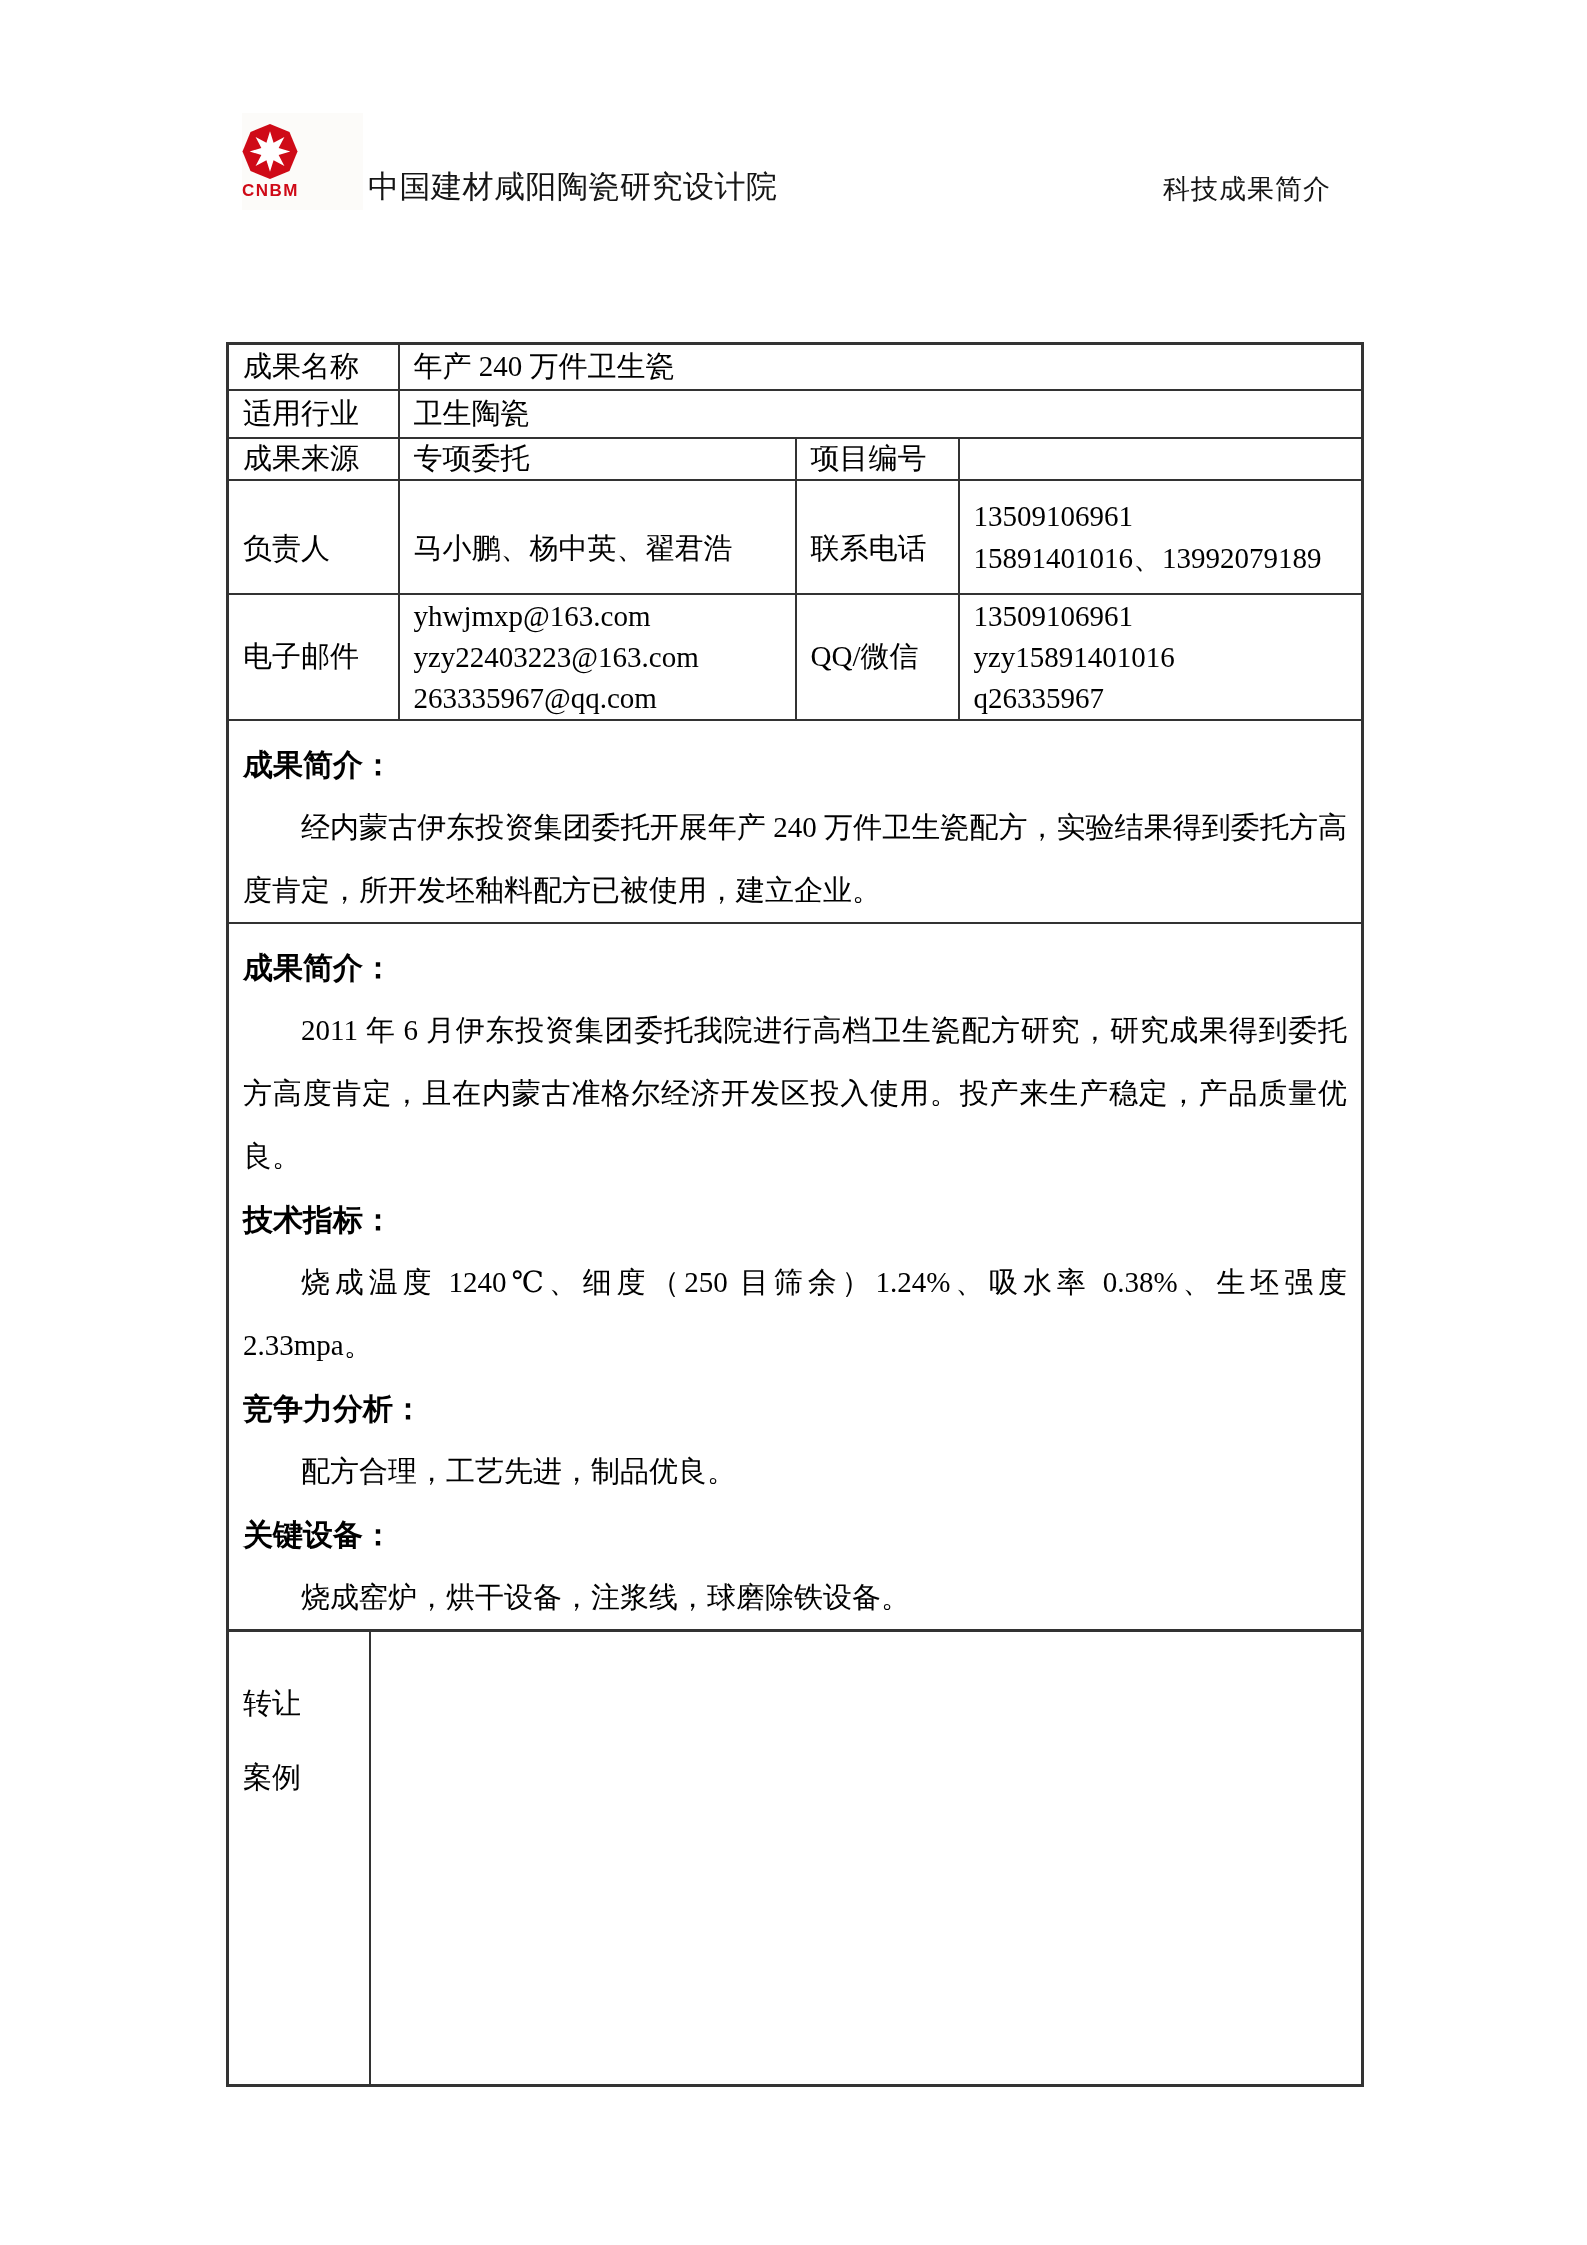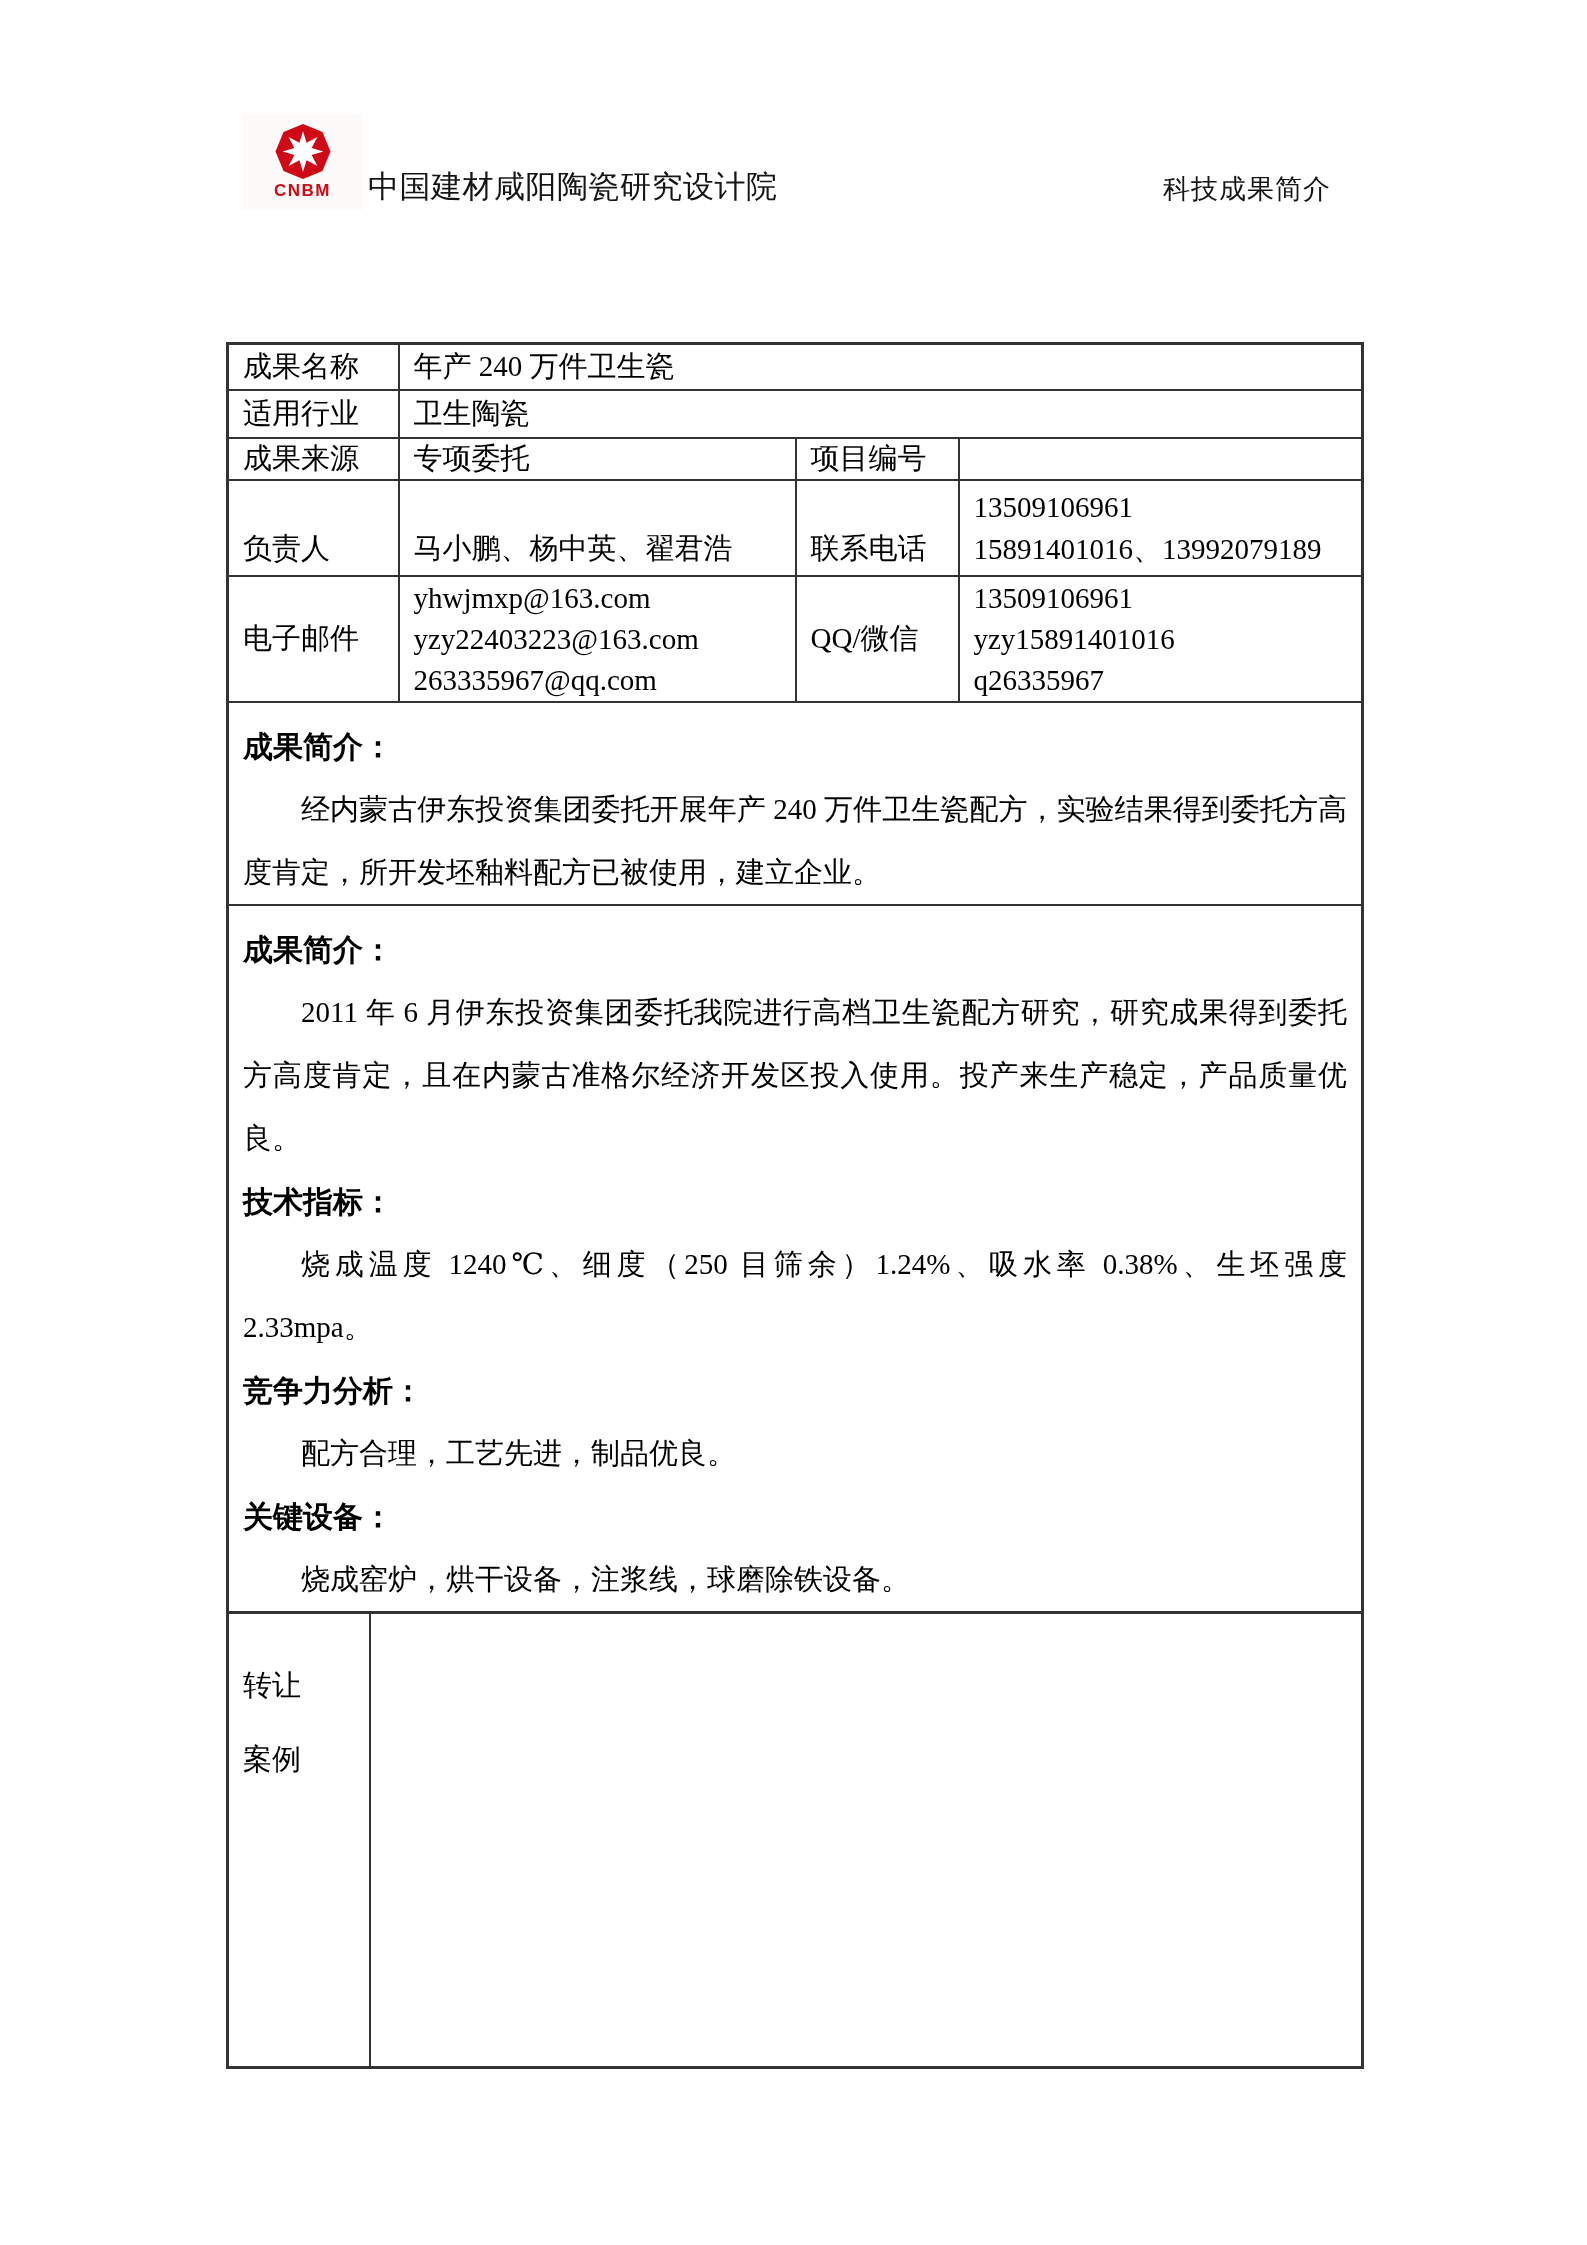--- a/index.html
+++ b/index.html
@@ -6,21 +6,21 @@
   body{
     width:1587px;height:2245px;background:#ffffff;position:relative;
     font-family:"Liberation Serif","DejaVu Serif",serif;color:#000;
     -webkit-font-smoothing:antialiased;
   }
   .page{position:absolute;inset:0;overflow:hidden;}
 
   
   .logo-box{
     position:absolute;left:242px;top:113px;width:121px;height:97px;
-    background:#fcfbf9;display:flex;flex-direction:column;align-items:center;justify-content:center;
+    background:#fcfbf9;display:flex;flex-direction:column;align-items:flex-start;justify-content:center;
   }
   .logo-box svg{display:block;}
   .cnbm-text{
     font-family:"Liberation Sans","DejaVu Sans",sans-serif;font-weight:bold;
     font-size:17px;letter-spacing:1.5px;color:#cf0a17;margin-top:3px;line-height:17px;
   }
   .org-name{
     position:absolute;left:368px;top:167px;
     font-family:"Liberation Sans","DejaVu Sans",sans-serif;
     font-size:31px;line-height:40px;color:#151515;letter-spacing:0.5px;
@@ -42,21 +42,21 @@
   table{border-collapse:collapse;table-layout:fixed;width:1135px;border:3px solid #333;}
   td{border:2px solid #333;padding:0 14px;font-size:29px;vertical-align:middle;overflow:hidden;}
   .t2{margin-top:-3px;}
 
   .r-name td{height:44px;}
   .r-industry td{height:46px;}
   .r-source td{height:40px;}
   .r-leader td{height:88px;}
   .r-email td{height:124px;}
 
-  .valign-bottom{vertical-align:bottom;padding-bottom:6px;}
+  .valign-bottom{vertical-align:bottom;padding-bottom:24px;}
   .twoline div{line-height:42px;}
   .r-leader td.phones{vertical-align:middle;}
   .threeline div{line-height:41px;}
 
   .bigcell{vertical-align:top;padding-top:12px;padding-bottom:0;}
   .sec-heading{
     font-family:"Liberation Sans","DejaVu Sans",sans-serif;
     font-weight:bold;font-size:30px;line-height:63px;
   }
   .sec-para{

